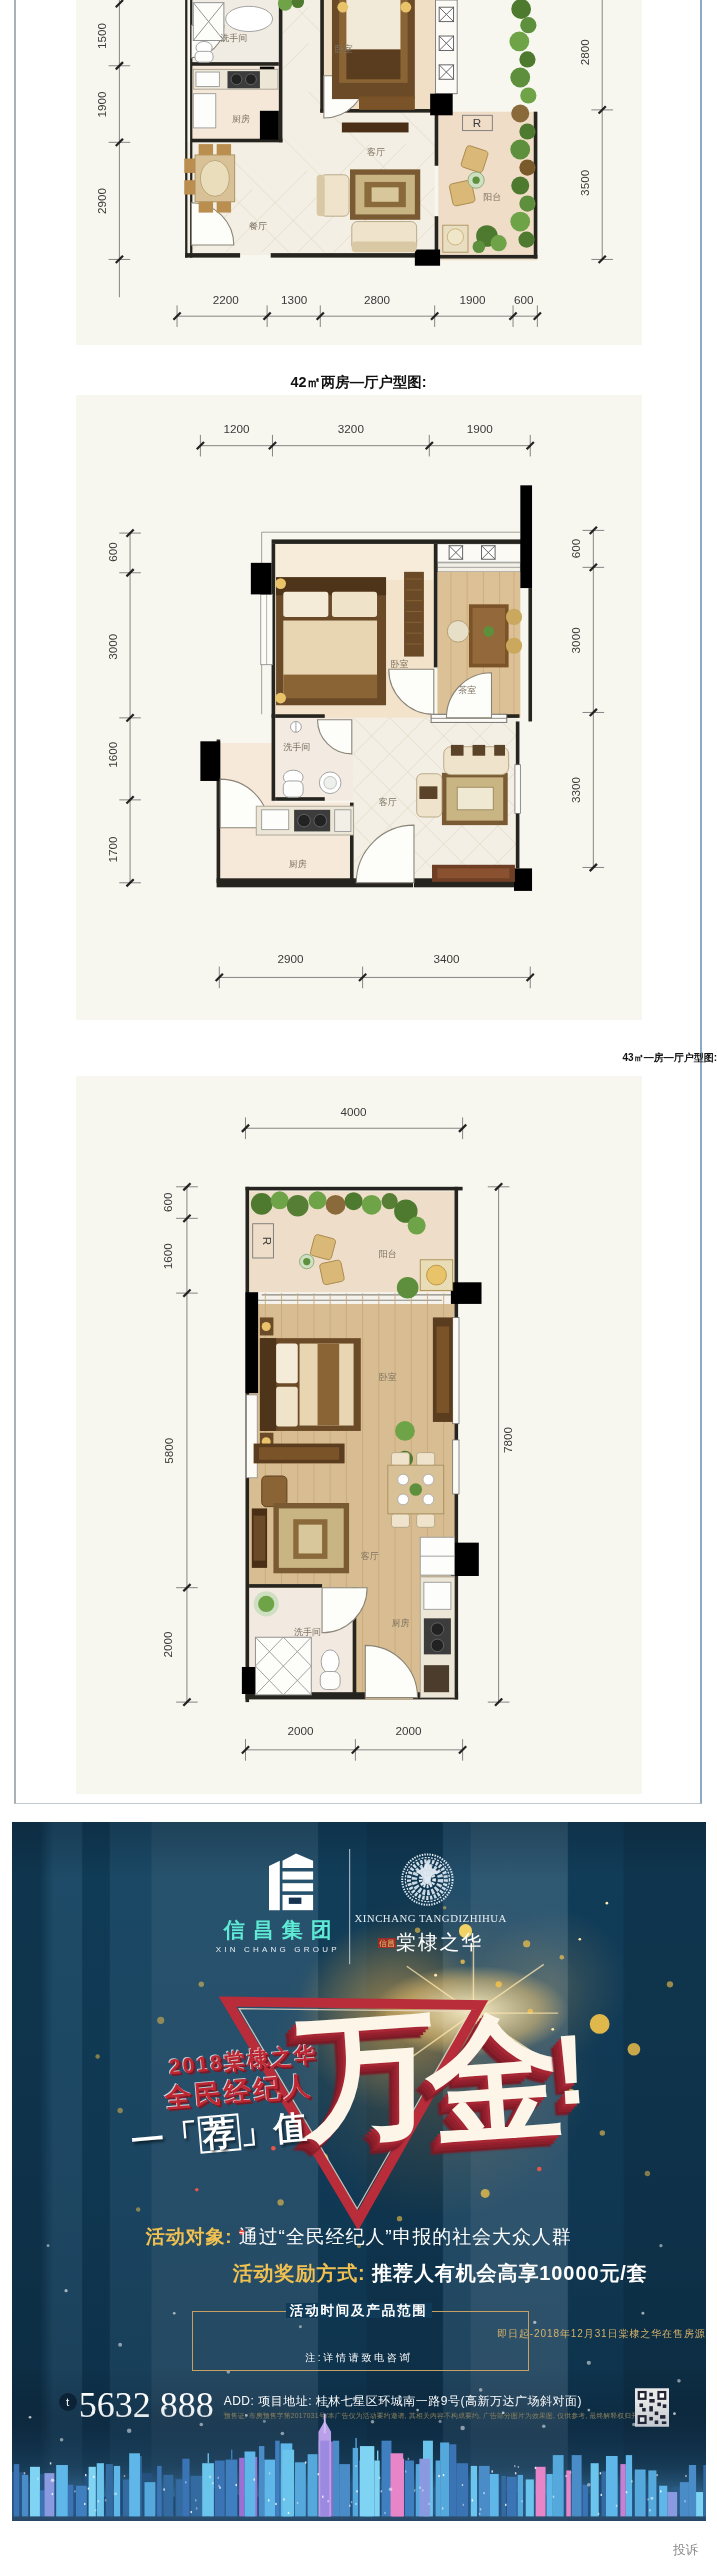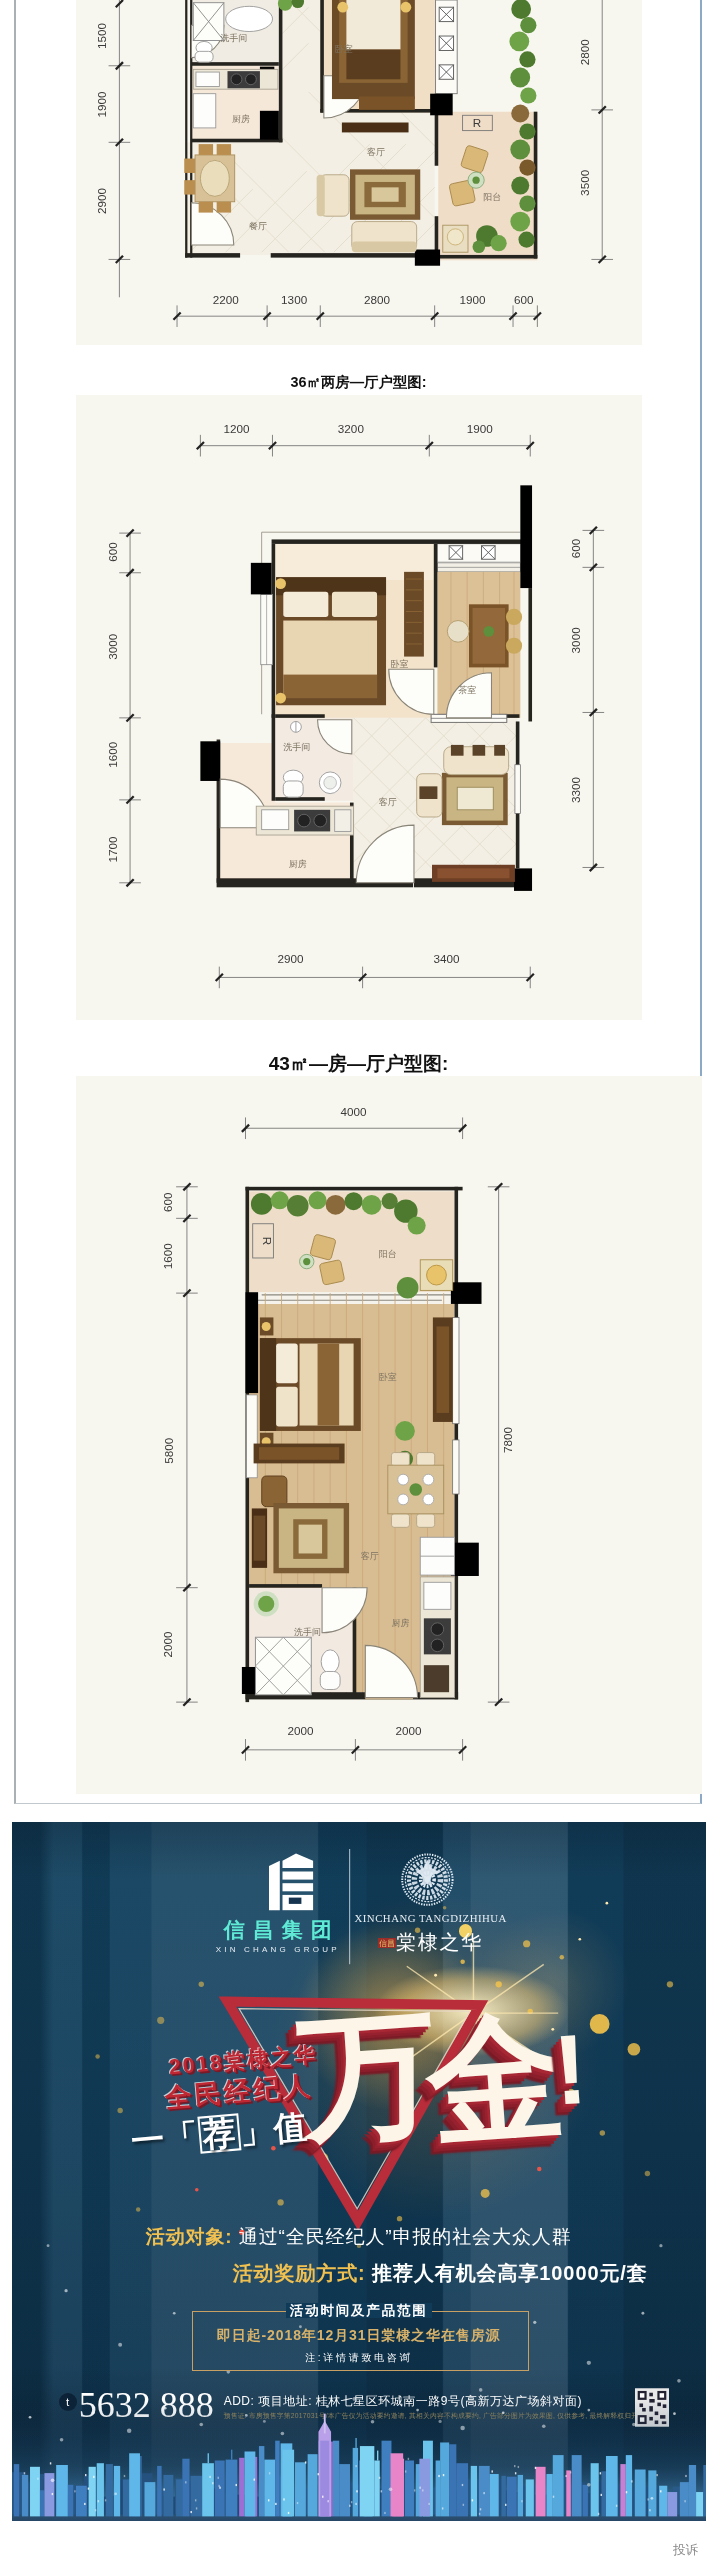--- a/index.html
+++ b/index.html
@@ -227,21 +227,21 @@
         <circle cx="531" cy="274" r="7" fill="#5d8f3c"></circle>
 </g>
 
 <g>
 <circle cx="316" cy="4" r="8" fill="#6fa348"></circle>
         <circle cx="330" cy="2" r="7" fill="#4e7a30"></circle>
 </g>
 </svg>
 </div>
 
-<div class="abs" style="left:0;top:373px;width:717px;text-align:center;font-size:14.4px;font-weight:bold;color:#111;">36㎡两房—厅户型图:</div>
+<div class="abs" style="left:0;top:373px;width:717px;text-align:center;font-size:14.4px;font-weight:bold;color:#111;">42㎡两房—厅户型图:</div>
 
 <div class="abs" style="left:76px;top:395px;width:566px;height:625px;background:#f8f7ef;" id="plan2">
 <svg width="566" height="625" viewBox="84 438 628 693">
 <style>
 .dm{stroke:#777;stroke-width:1;fill:none}
 .tk{stroke:#222;stroke-width:2.5}
 .dt{font:13px "Liberation Sans",sans-serif;fill:#3a3a3a}
 .rl{font:10px "Liberation Sans",sans-serif;fill:#7d7361}
 .wl{fill:#26241f}
 .dr{stroke:#8a8578;stroke-width:1.2;fill:#fdfdf9}
@@ -460,23 +460,23 @@
 <rect x="462" y="858" width="28" height="48" rx="6" fill="#efe3cb" stroke="#b3a483"></rect>
 <rect x="465" y="872" width="20" height="14" fill="#5a4328"></rect>
 </g>
 
 <rect x="479" y="959" width="92" height="19" fill="#6e3f24"></rect>
 <rect x="485" y="963" width="80" height="11" fill="#8a5130"></rect>
 <text class="rl" x="420" y="893">客厅</text>
 </svg>
 </div>
 
-<div class="abs" style="left:0;top:1051px;width:717px;text-align:center;font-size:19px;font-weight:bold;color:#111;">43㎡—房—厅户型图:</div>
-
-<div class="abs" style="left:76px;top:1076px;width:626px;height:718px;background:#f8f7ef;" id="plan3">
+<div class="abs" style="left:0;top:1051px;width:717px;text-align:right;font-size:10px;font-weight:bold;color:#111;">43㎡—房—厅户型图:</div>
+
+<div class="abs" style="left:76px;top:1076px;width:566px;height:718px;background:#f8f7ef;" id="plan3">
 <svg width="566" height="718" viewBox="84 1194 628 797">
 <style>
 .dm{stroke:#777;stroke-width:1;fill:none}
 .tk{stroke:#222;stroke-width:2.5}
 .dt{font:13px "Liberation Sans",sans-serif;fill:#3a3a3a}
 .rl{font:10px "Liberation Sans",sans-serif;fill:#7d7361}
 .wl{fill:#26241f}
 .dr{stroke:#8a8578;stroke-width:1.2;fill:#fdfdf9}
 </style>
 
@@ -823,21 +823,21 @@
 <div class="abs" style="left:69px;top:224px;width:324px;text-align:center;font-size:21.6px;font-weight:bold;color:#bf2733;transform:rotate(-5deg);letter-spacing:1.8px;text-shadow:-0.9px -0.9px 0 rgba(255,255,255,0.75),1.8px 1.8px 0 #7a1a26;">2018棠棣之华</div>
 <div class="abs" style="left:65px;top:252px;width:324px;text-align:center;font-size:27px;font-weight:bold;color:#bf2733;transform:rotate(-5deg);letter-spacing:2.7px;text-shadow:-0.9px -0.9px 0 rgba(255,255,255,0.75),1.8px 1.8px 0 #7a1a26;">全民经纪人</div>
 <div class="abs" style="left:36px;top:290px;width:343px;text-align:center;font-size:33px;font-weight:bold;color:#ffffff;transform:rotate(-5deg);letter-spacing:0.9px;text-shadow:1.8px 2.7px 2.7px rgba(0,0,0,0.5);">一「<span style="border:2.3px solid #fff;padding:0 1.8px;line-height:1;display:inline-block;">荐</span>」值</div>
 
 <div class="abs" style="left:0;top:402px;width:694px;text-align:center;font-size:19px;color:#fff;letter-spacing:0.9px;"><b style="color:#f0c050;">活动对象:</b> 通过“全民经纪人”申报的社会大众人群</div>
 
 <div class="abs" style="left:0;top:438px;width:636px;text-align:right;font-size:20px;color:#fff;font-weight:bold;letter-spacing:0.9px;"><span style="color:#f0c050;">活动奖励方式:</span> 推荐人有机会高享10000元/套</div>
 
 <div class="abs" style="left:180px;top:489px;width:335px;height:58px;border:0.9px solid #c9a063;"></div>
 <div class="abs" style="left:0;top:480px;width:694px;text-align:center;"><span style="background:#0f3a58;padding:0 4px;font-size:13.5px;font-weight:bold;color:#fff;letter-spacing:1.8px;">活动时间及产品范围</span></div>
-<div class="abs" style="left:0;top:505px;width:694px;text-align:center;font-size:14px;font-weight:bold;color:#d8b26a;letter-spacing:0.9px;">即日起-2018年12月31日棠棣之华在售房源</div>
+<div class="abs" style="left:0;top:505px;width:694px;text-align:right;font-size:10px;font-weight:normal;color:#d8b26a;letter-spacing:0.9px;">即日起-2018年12月31日棠棣之华在售房源</div>
 <div class="abs" style="left:0;top:529px;width:694px;text-align:center;font-size:10px;color:#fff;letter-spacing:2.7px;">注:详情请致电咨询</div>
 
 <div class="abs" style="left:47px;top:571px;width:18px;height:18px;border-radius:50%;background:#0c2236;color:#fff;font-size:11.7px;text-align:center;line-height:18px;">t</div>
 <div class="abs" style="left:67px;top:562px;font-family:'Liberation Serif',serif;font-size:36px;color:#fff;letter-spacing:0px;">5632 888</div>
 <div class="abs" style="left:212px;top:571px;font-size:12px;color:#fff;letter-spacing:0.5px;">ADD: 项目地址: 桂林七星区环城南一路9号(高新万达广场斜对面)</div>
 <div class="abs" style="left:212px;top:589px;font-size:6.8px;color:#9a8a5e;letter-spacing:0.2px;">预售证: 市房预售字第2017031号/本广告仅为活动要约邀请, 其相关内容不构成要约, 广告部分图片为效果图, 仅供参考, 最终解释权归开发商所有</div>
 
 <svg class="abs" style="left:623px;top:566px" width="34" height="39" viewBox="0 0 38 43">
 <rect width="38" height="43" fill="#e8e8e8"></rect>
 <g fill="#223">

